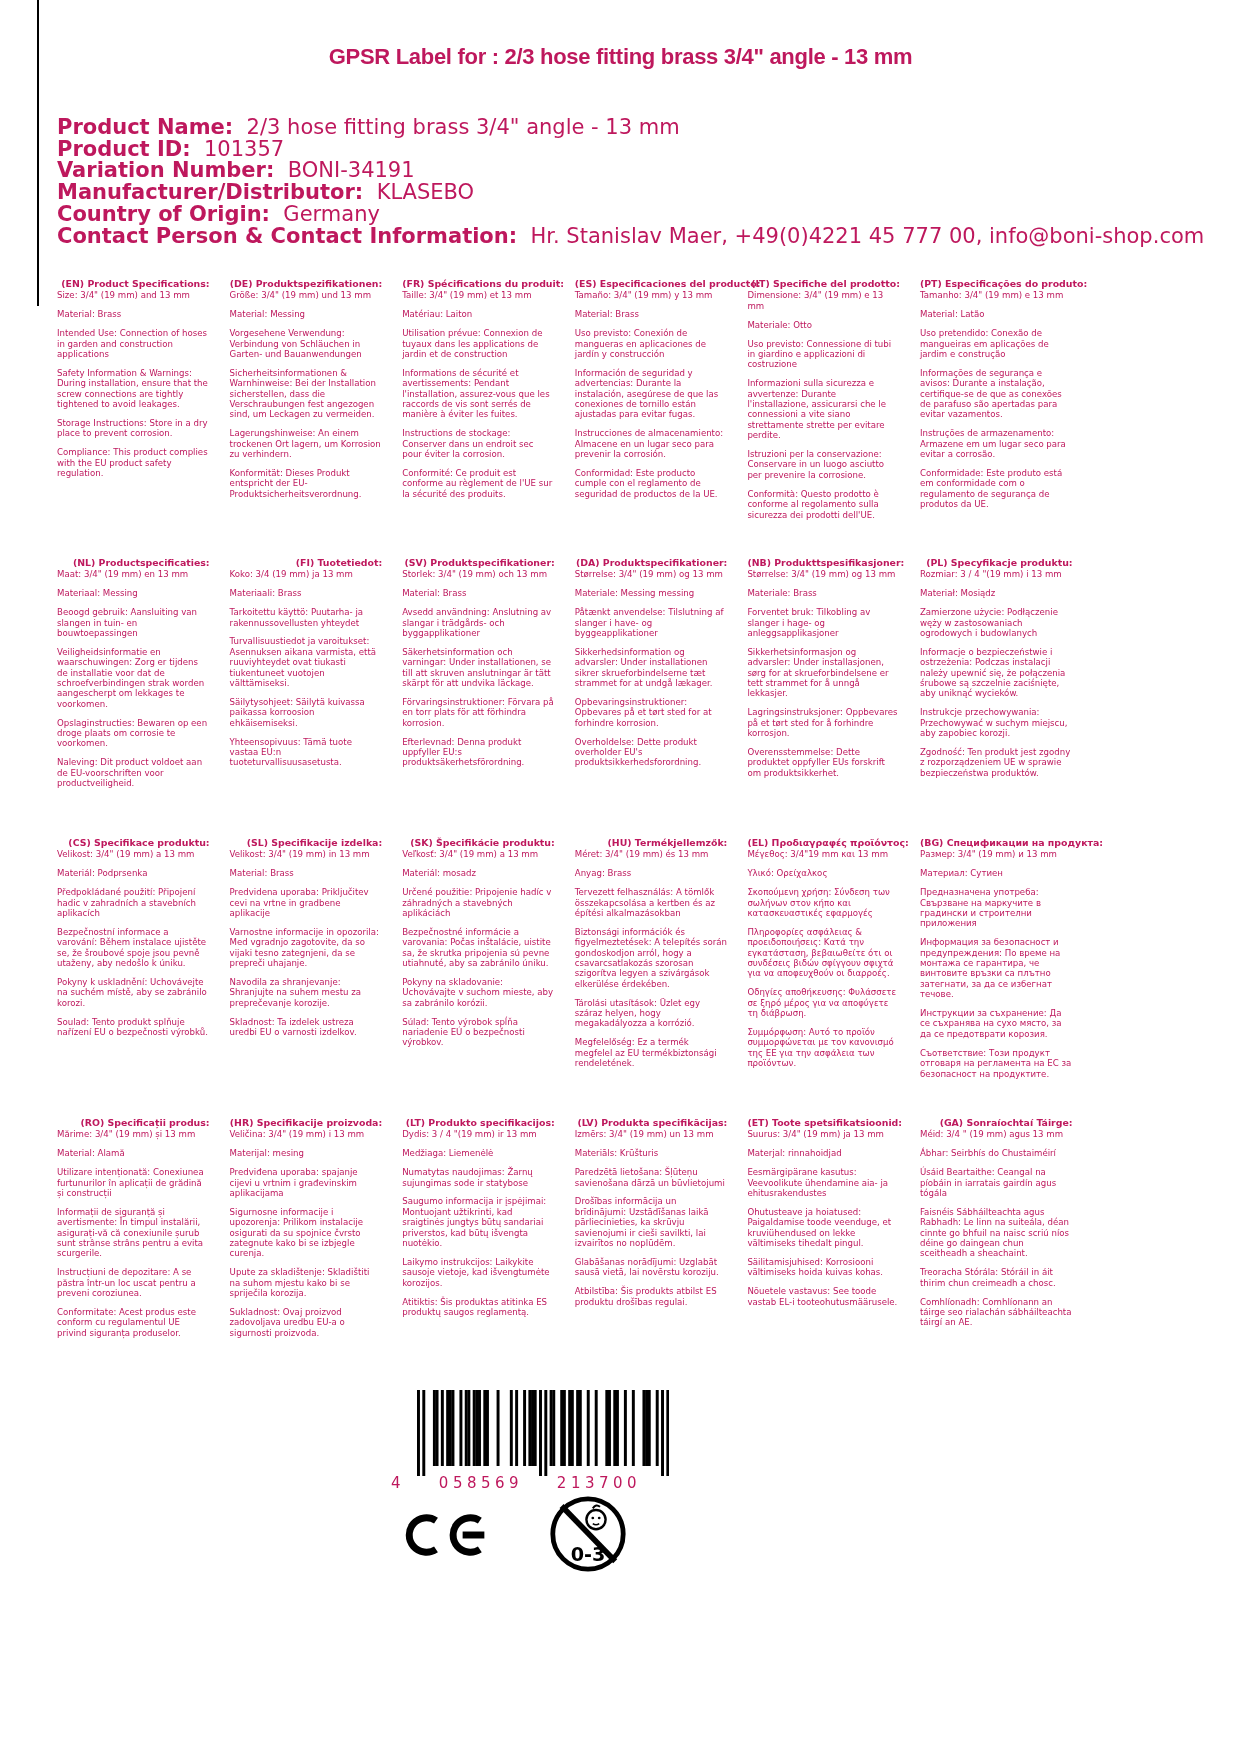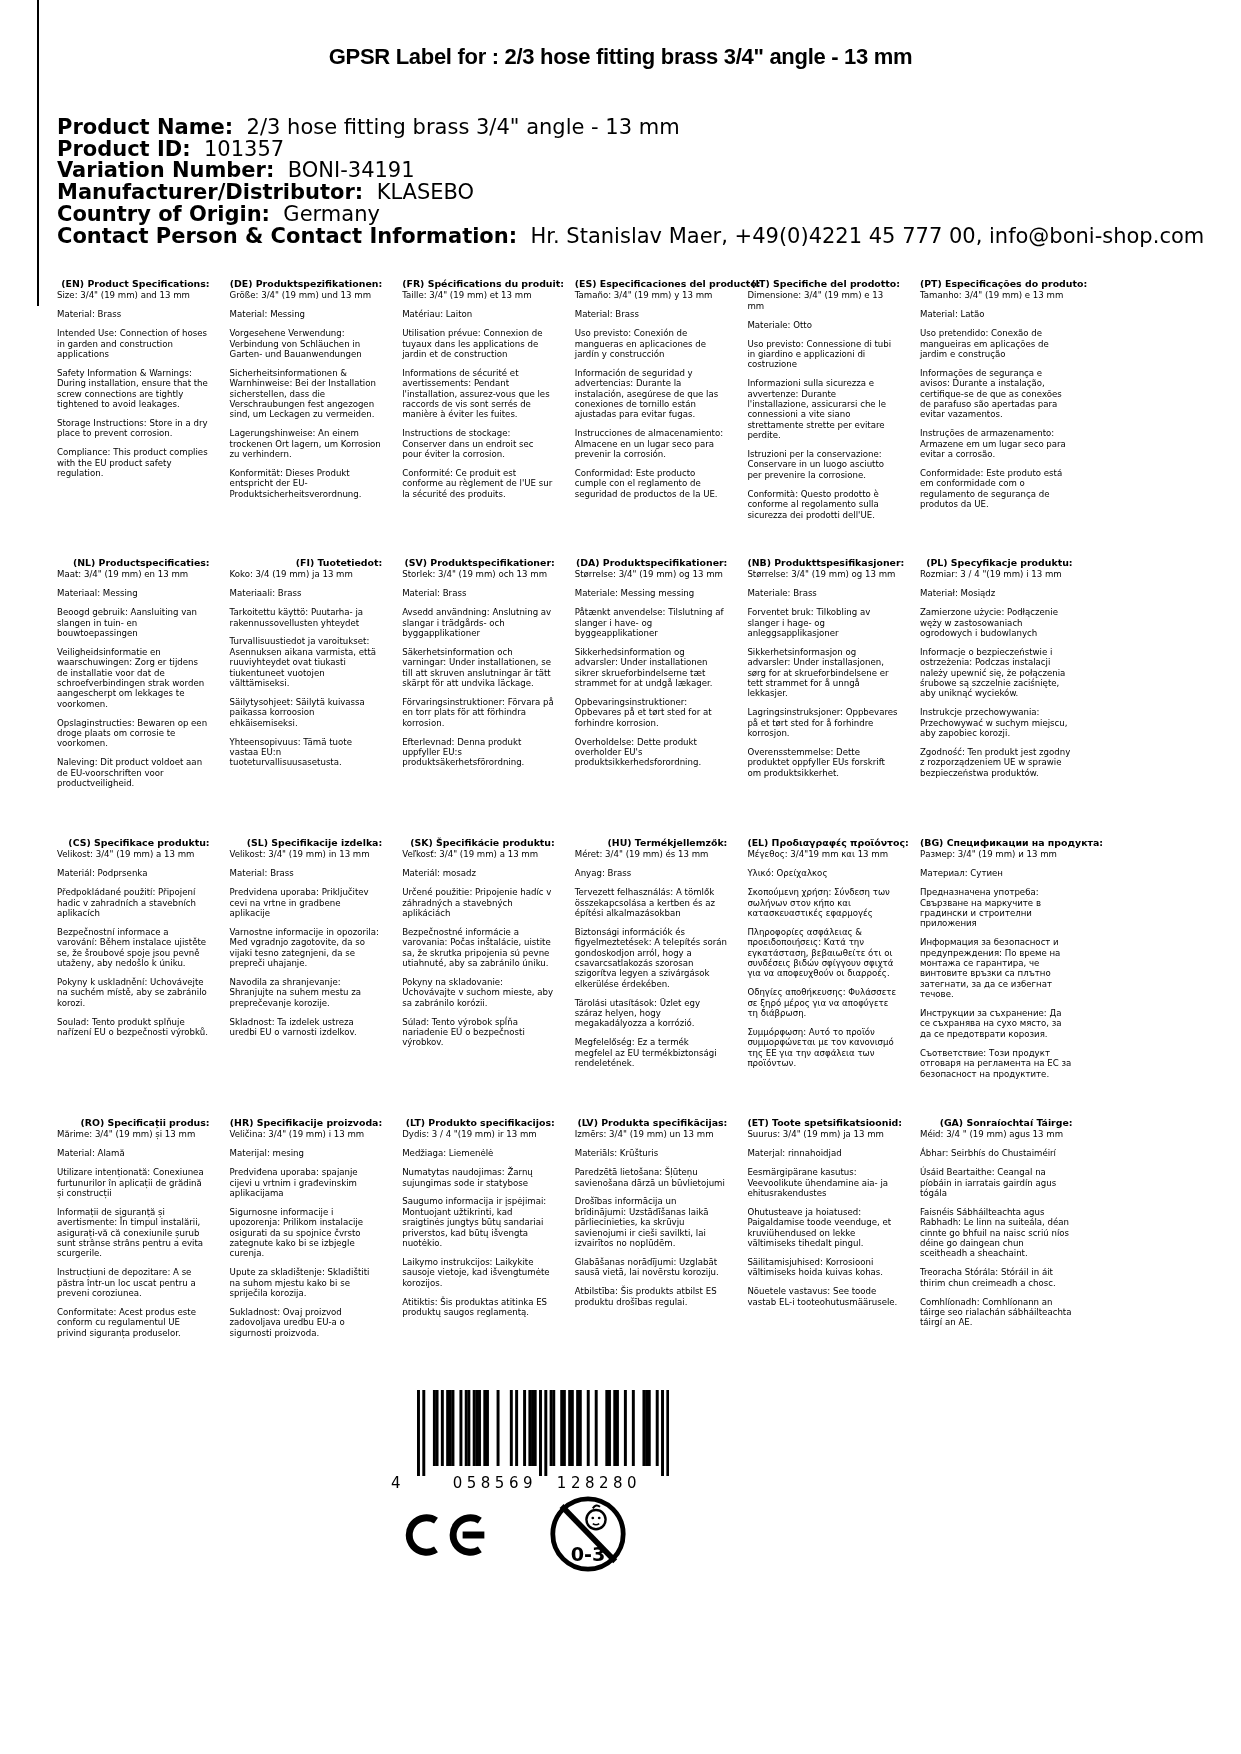--- a/index.html
+++ b/index.html
@@ -1,32 +1,32 @@
 <!DOCTYPE html>
 <html><head>
 <meta charset="utf-8">
 <style>
   html,body{margin:0;padding:0;background:#888;}
-  .page{position:relative;width:1241px;height:1754px;background:#ffffff;color:#000000;
+  .page{position:relative;width:1241px;height:1754px;background:#ffffff;color:#be185d;
         font-family:"DejaVu Sans","Liberation Sans",sans-serif;overflow:hidden;margin:0 auto;}
   .edge-mark{position:absolute;left:37px;top:0;width:2px;height:306px;background:#000;}
   .title{position:absolute;top:44px;left:0;width:100%;text-align:center;
          font-family:"Liberation Sans",sans-serif;font-size:22px;font-weight:700;letter-spacing:-0.3px;margin:0;}
   .product-info{position:absolute;left:57px;top:117px;font-size:21px;line-height:21.7px;}
   .info-label{font-weight:700;}
   .spec-grid{position:absolute;left:57px;top:278px;display:grid;
              grid-template-columns:repeat(6,172.6px);grid-template-rows:279px 280px 280px auto;}
   .spec-block{padding-right:20px;font-size:8.6px;line-height:1.21;}
   .spec-block h3{font-size:9.4px;font-weight:700;margin:0 0 1px 0;white-space:nowrap;text-align:right;}
   .spec-block p{margin:0 0 8.5px 0;overflow-wrap:break-word;word-break:break-word;}
   .barcode{position:absolute;left:417px;top:1390px;width:252px;height:110px;}
   .barcode svg{display:block;}
   .bc-digit{position:absolute;top:84px;font-size:15px;font-family:"DejaVu Sans",sans-serif;}
   .bc-first{left:-26px;}
-  .bc-left{left:8px;width:112px;text-align:right;letter-spacing:4.5px;}
+  .bc-left{left:8px;width:112px;text-align:center;letter-spacing:4.5px;}
   .bc-right{left:126px;width:112px;text-align:center;letter-spacing:4.5px;}
   .ce-mark{position:absolute;left:404px;top:1506px;}
   .age-mark{position:absolute;left:548px;top:1494px;}
 </style>
 </head>
 <body>
 
 <div class="page">
   <div class="edge-mark"></div>
 
@@ -305,21 +305,21 @@
         <rect x="214.86" y="0" width="2.95" height="76"></rect>
         <rect x="225.47" y="0" width="2.95" height="76"></rect>
         <rect x="228.13" y="0" width="2.95" height="76"></rect>
         <rect x="230.78" y="0" width="2.95" height="76"></rect>
         <rect x="238.74" y="0" width="2.95" height="76"></rect>
         <rect x="244.04" y="0" width="2.95" height="86"></rect>
         <rect x="249.35" y="0" width="2.95" height="86"></rect>
       </svg>
     <span class="bc-digit bc-first">4</span>
     <span class="bc-digit bc-left">058569</span>
-    <span class="bc-digit bc-right">128280</span>
+    <span class="bc-digit bc-right">213700</span>
   </div>
 
   <div class="ce-mark">
     <svg width="82" height="58" viewBox="0 0 200 100" xmlns="http://www.w3.org/2000/svg">
       <path d="M 78 15 A 42 42 0 1 0 78 85" fill="none" stroke="#000" stroke-width="17"></path>
       <path d="M 185 15 A 42 42 0 1 0 185 85" fill="none" stroke="#000" stroke-width="17"></path>
       <line x1="143" y1="50" x2="196" y2="50" stroke="#000" stroke-width="17"></line>
     </svg>
   </div>
 

